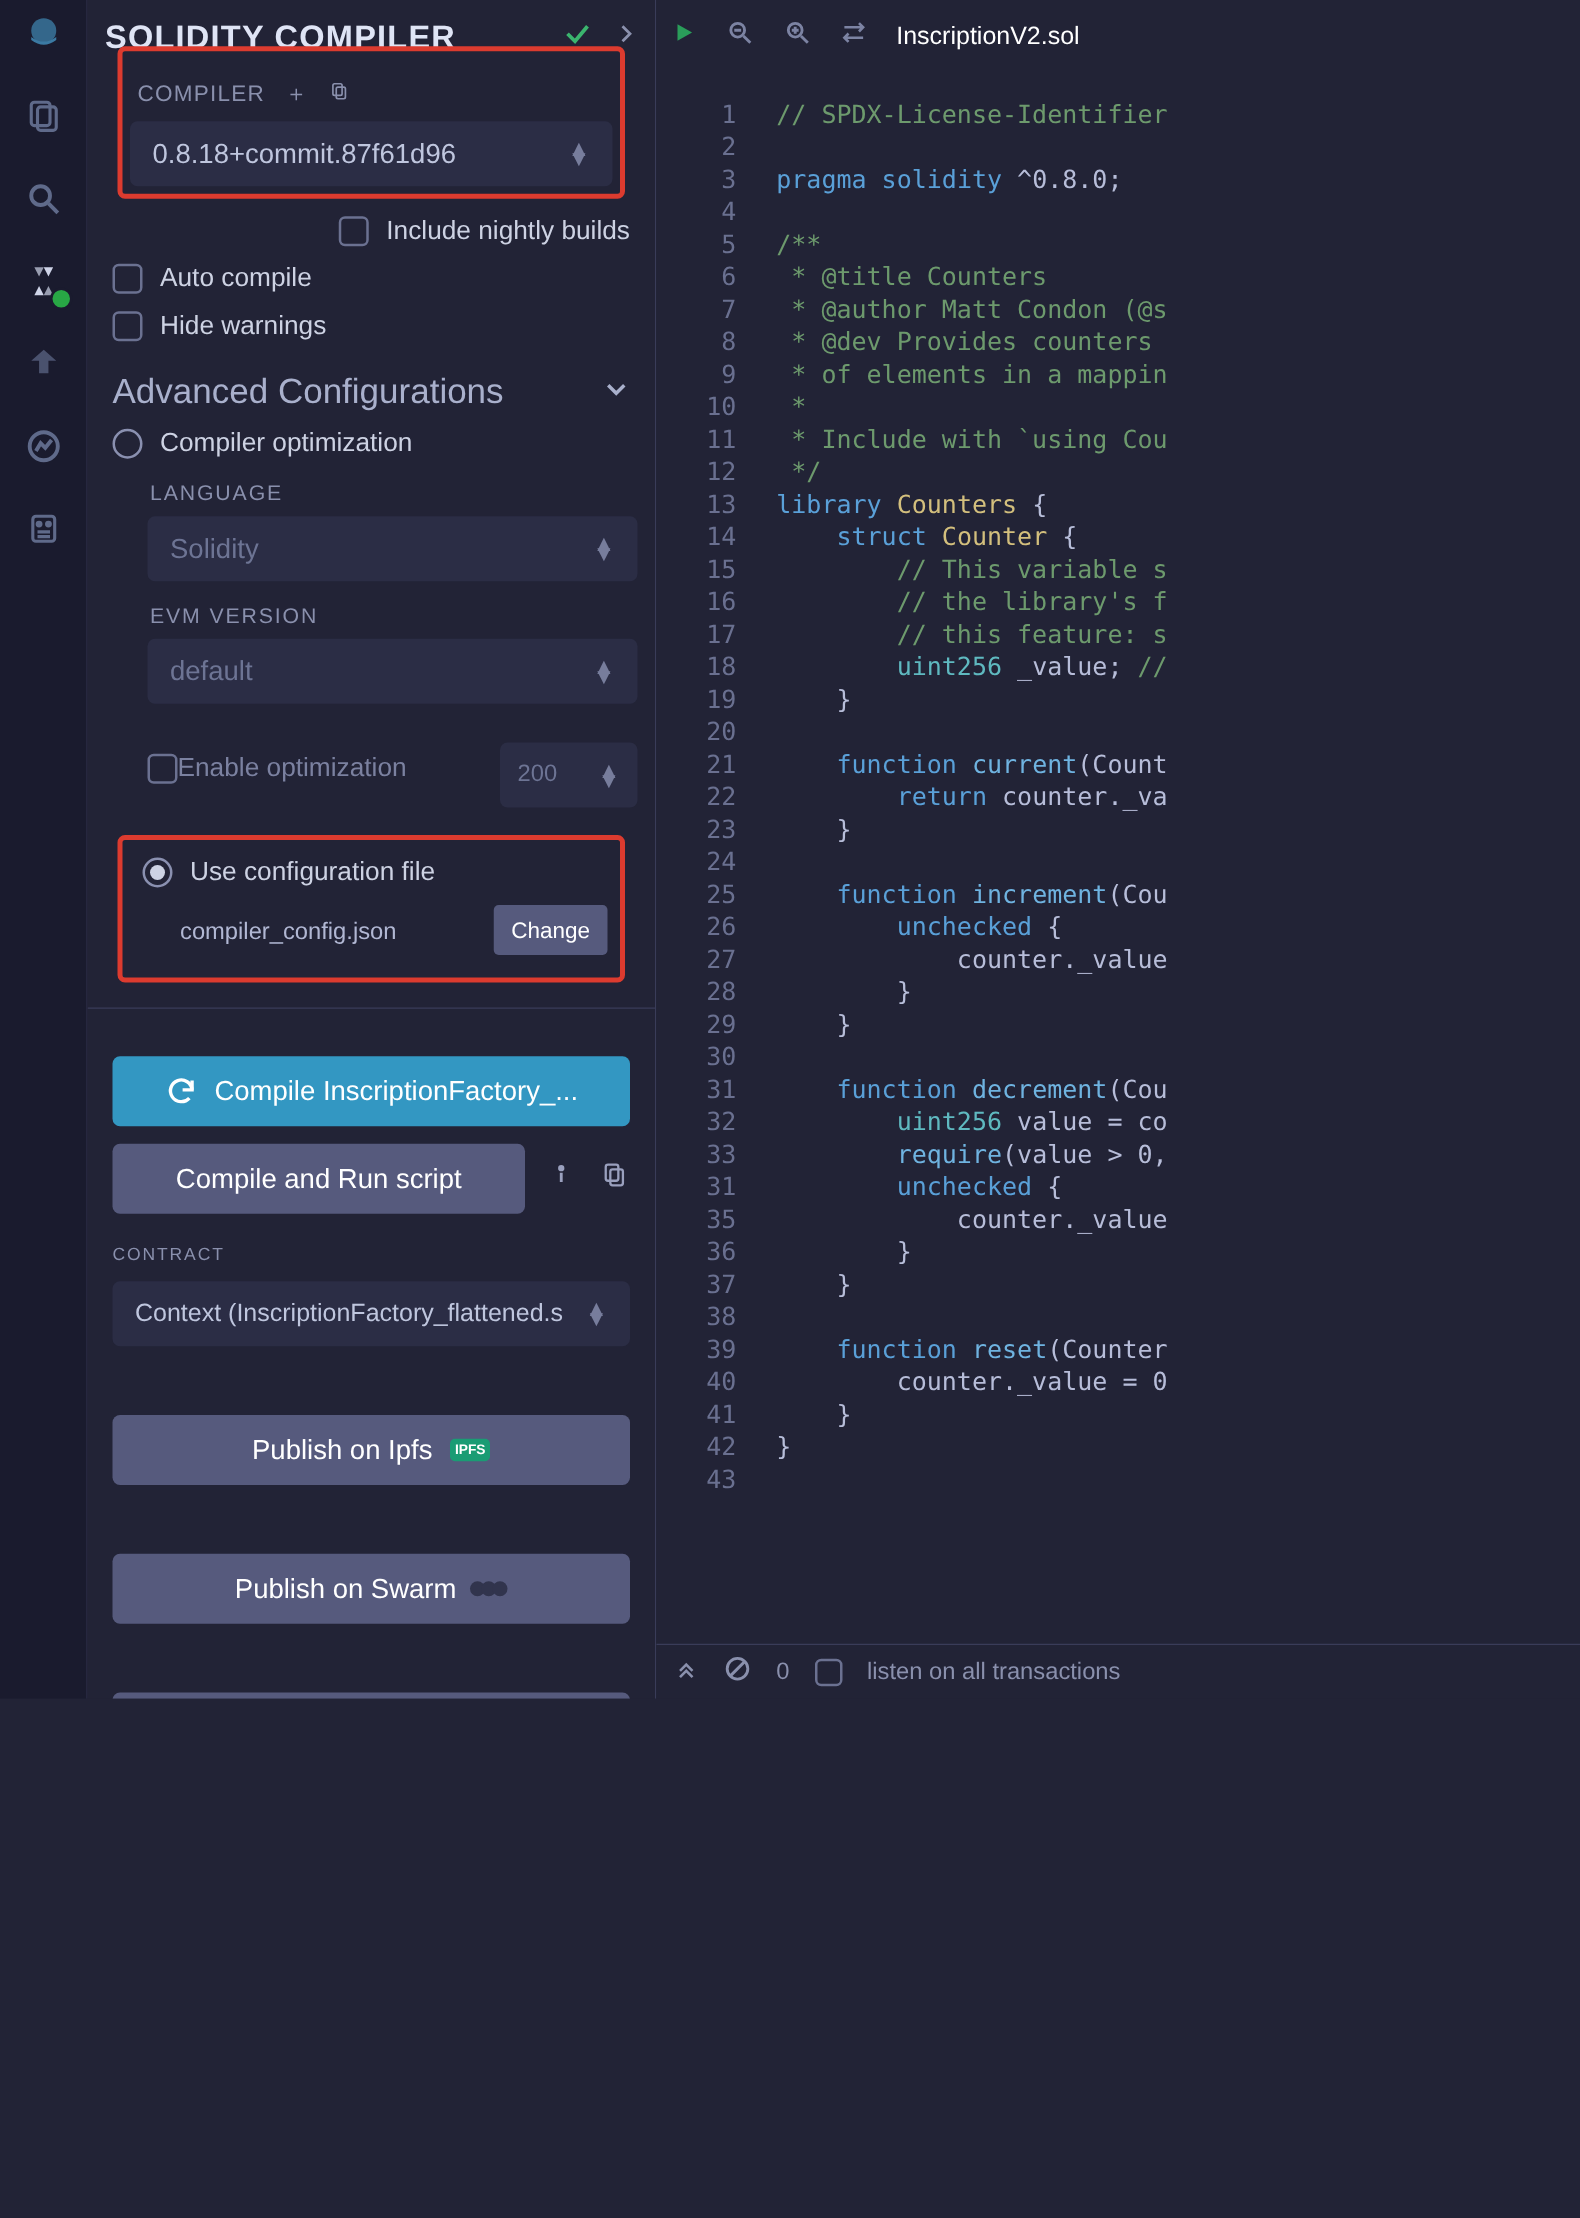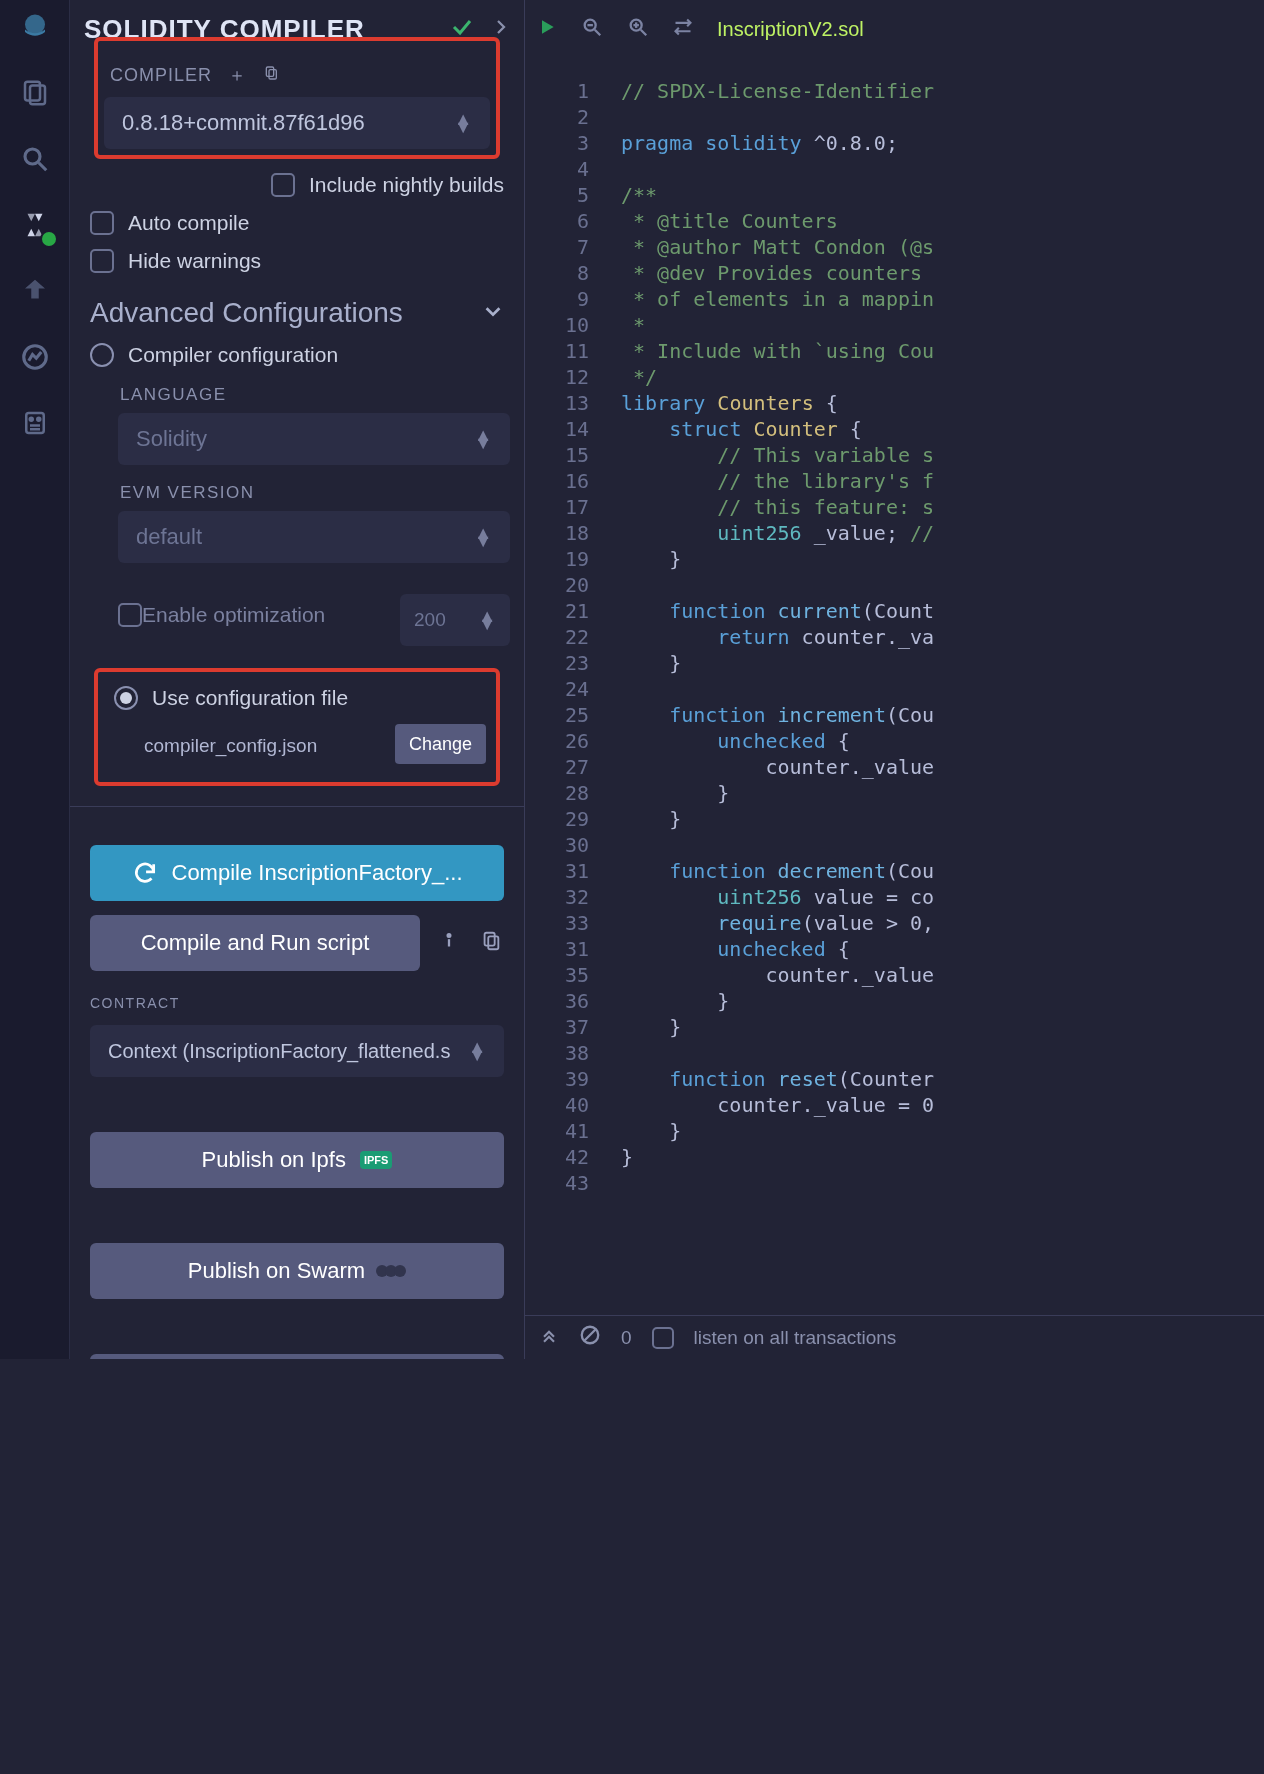--- a/index.html
+++ b/index.html
@@ -42,21 +42,21 @@
   .micon{ width:24px; color:#9aa0be;}
   .divider{ border-top:1px solid #3a3c59; margin:20px 0;}
   .footer{ display:flex; justify-content:flex-end; gap:22px; padding:10px 14px 0 14px; font-size:18px; color:#b9bfdd;}
   .footer span{display:flex; align-items:center; gap:6px;}
   .ipfs-badge{ background:#1a9c74; color:#fff; font-size:11px; font-weight:700; padding:3px 4px; border-radius:4px; display:inline-block;}
   .swarm-dots{ display:inline-flex; gap:-2px;}
   .swarm-dots i{width:12px;height:12px;background:#31344d;border-radius:50%;display:inline-block;margin-left:-3px;}
   
   .editor{ flex:1; background:#222336; display:flex; flex-direction:column; overflow:hidden;}
   .ed-bar{ height:58px; display:flex; align-items:center; gap:24px; padding:0 12px; color:#7c83a3;}
-  .ed-bar .fname{ color:#bef264; font-size:20px;}
+  .ed-bar .fname{ color:#ffffff; font-size:20px;}
   .code{ flex:1; display:flex; font-family: "Menlo","Consolas",monospace; font-size:20px; line-height:26px; overflow:hidden;}
   .gutter{ width:78px; text-align:right; color:#6a7090; padding:20px 14px 0 0;}
   .gutter div{height:26px;}
   .src{ flex:1; padding:20px 0 0 18px; white-space:pre; color:#b7bdd9; overflow:hidden;}
   .c-cm{ color:#6d9a6d; }
   .c-kw{ color:#5aa0d8; }
   .c-fn{ color:#6fb3e0; }
   .c-ty{ color:#5fb9c0; }
   .c-id{ color:#d3bf7d; }
   .ed-status{ height:44px; border-top:1px solid #3a3c59; display:flex; align-items:center; gap:20px; padding:0 14px; color:#8a90ad; font-size:19px;}
@@ -171,21 +171,21 @@
         <span>Advanced Configurations</span>
         <span>
           <svg width="22" height="22" viewBox="0 0 24 24" fill="none" stroke="#a9b0cc" stroke-width="3">
               <polyline points="5 9 12 16 19 9"></polyline>
             </svg>
         </span>
       </div>
 
       <div class="row">
         <span class="radio"></span>
-        <span style="font-size:21px;">Compiler configuration</span>
+        <span style="font-size:21px;">Compiler optimization</span>
       </div>
 
       <div class="lbl">LANGUAGE</div>
       <div class="select dim indent">
         <span>Solidity</span>
         <span class="sortarr">▲<br>▼</span>
       </div>
 
       <div class="lbl">EVM VERSION</div>
       <div class="select dim indent">

